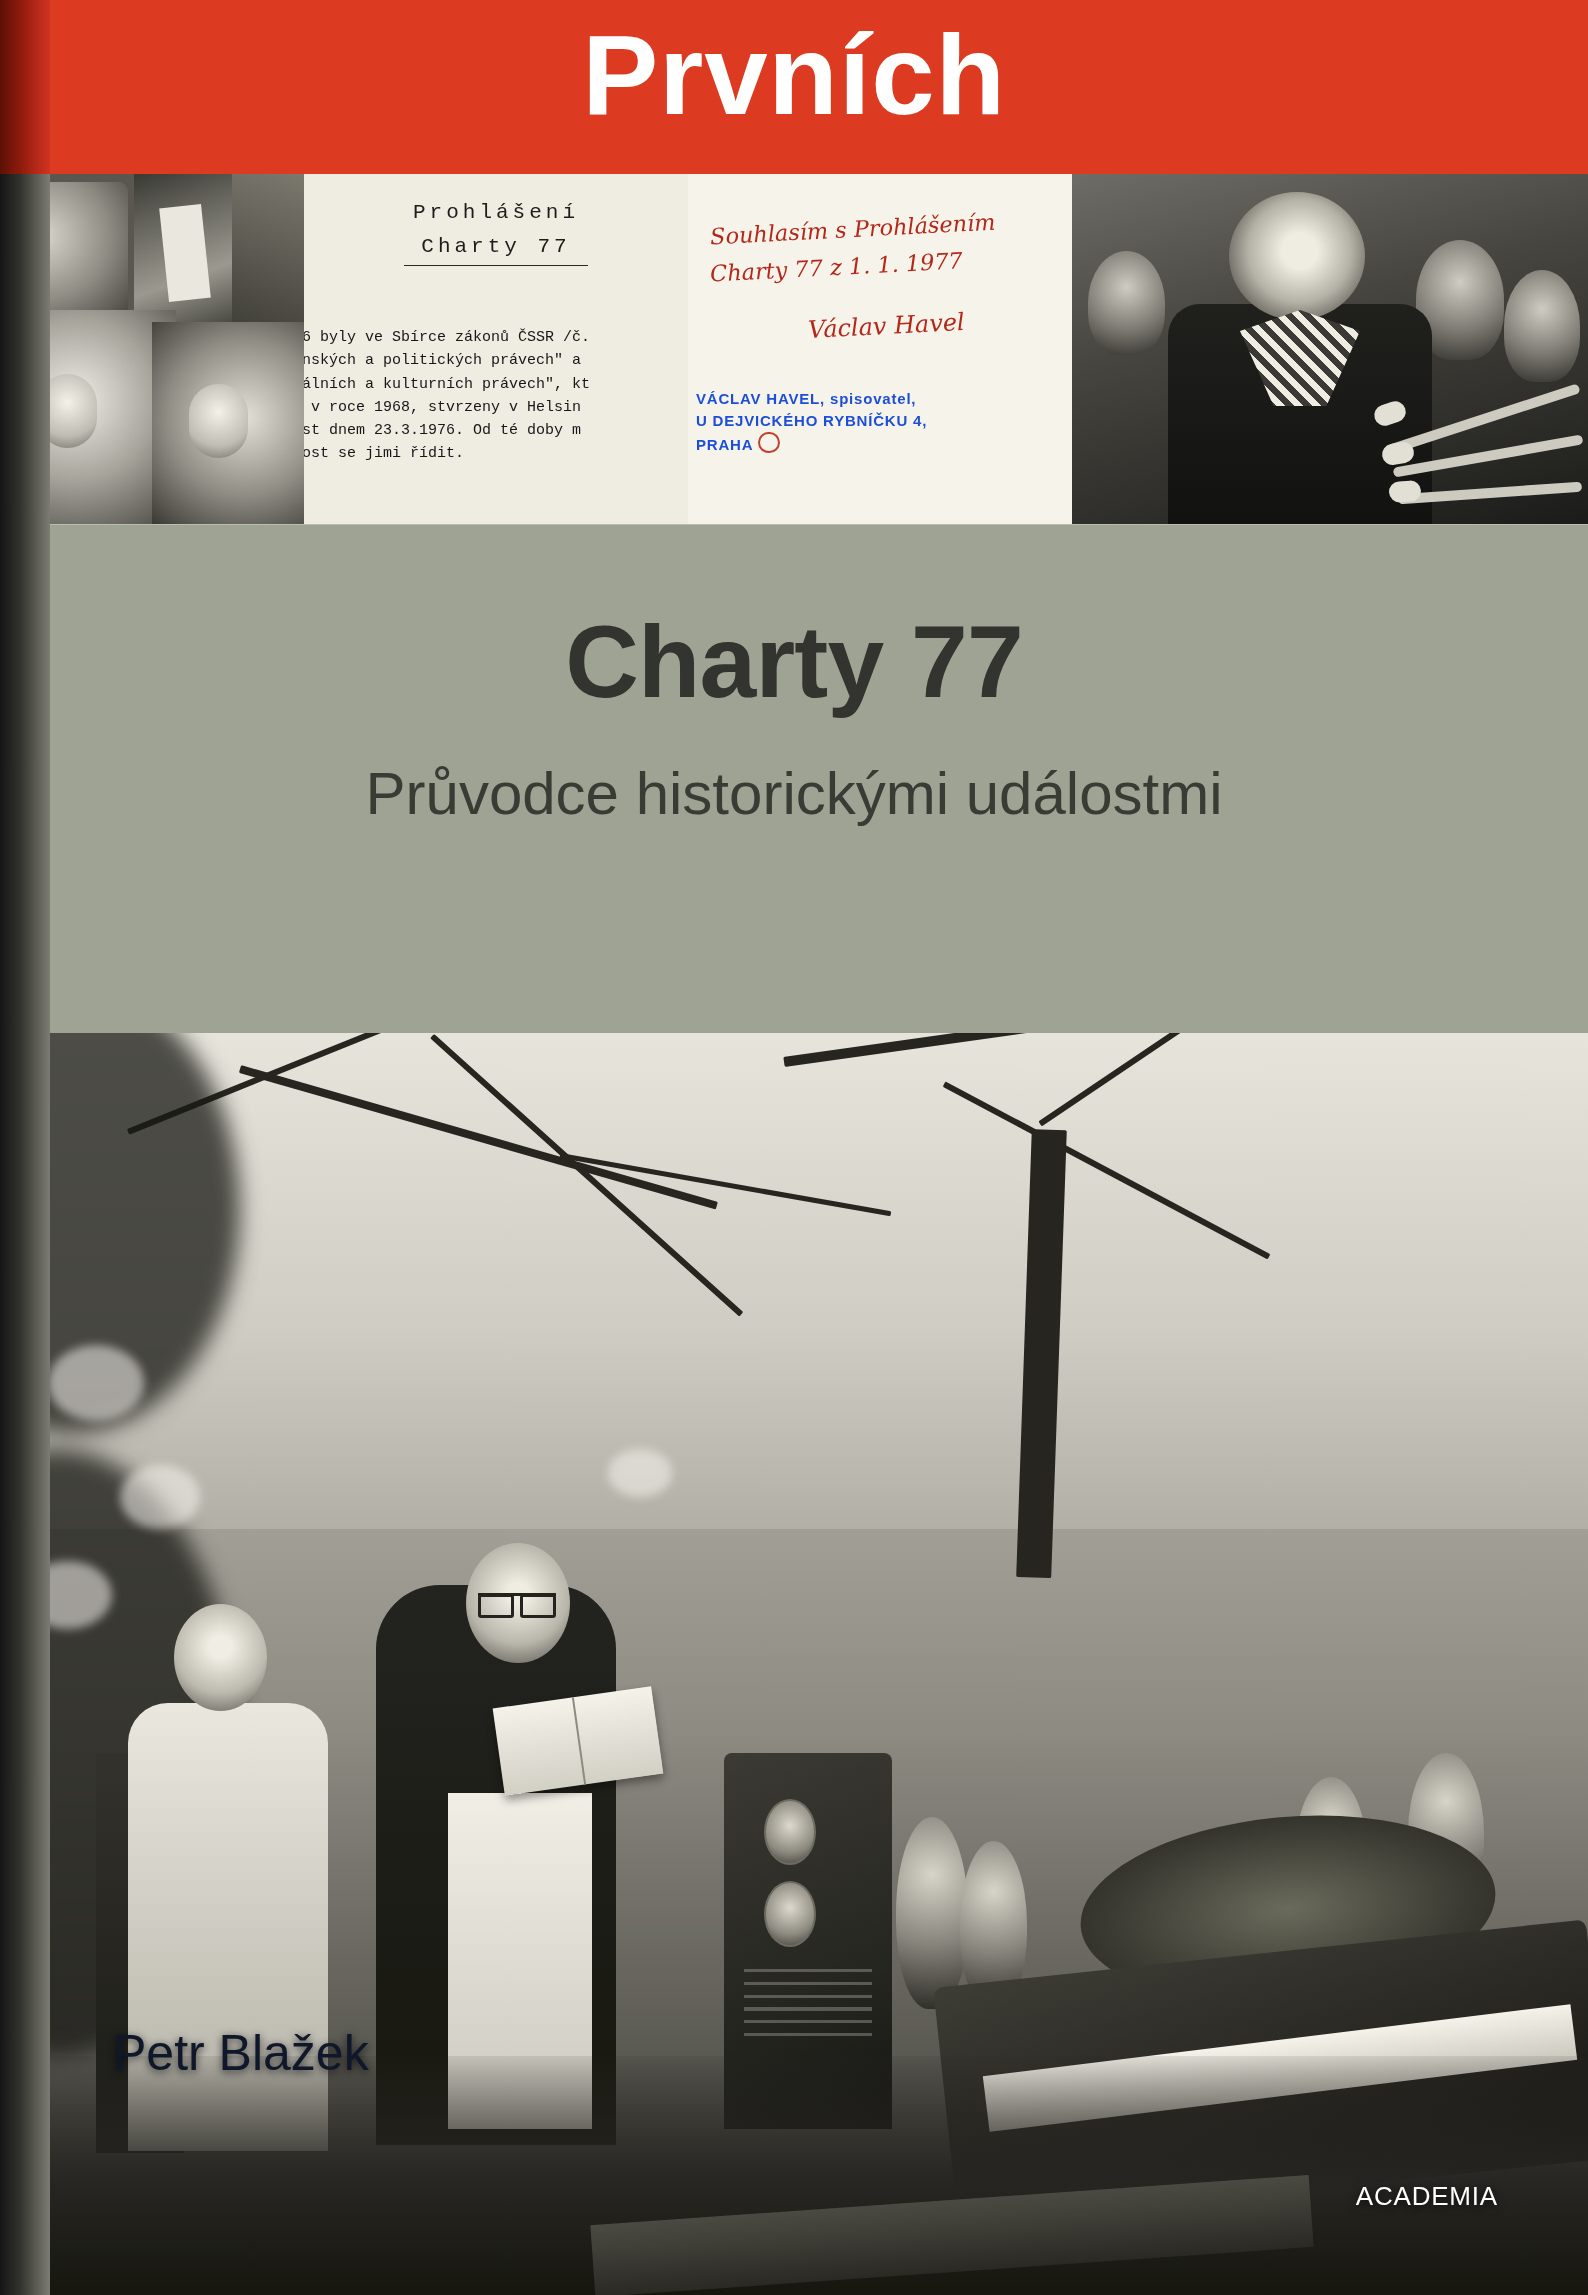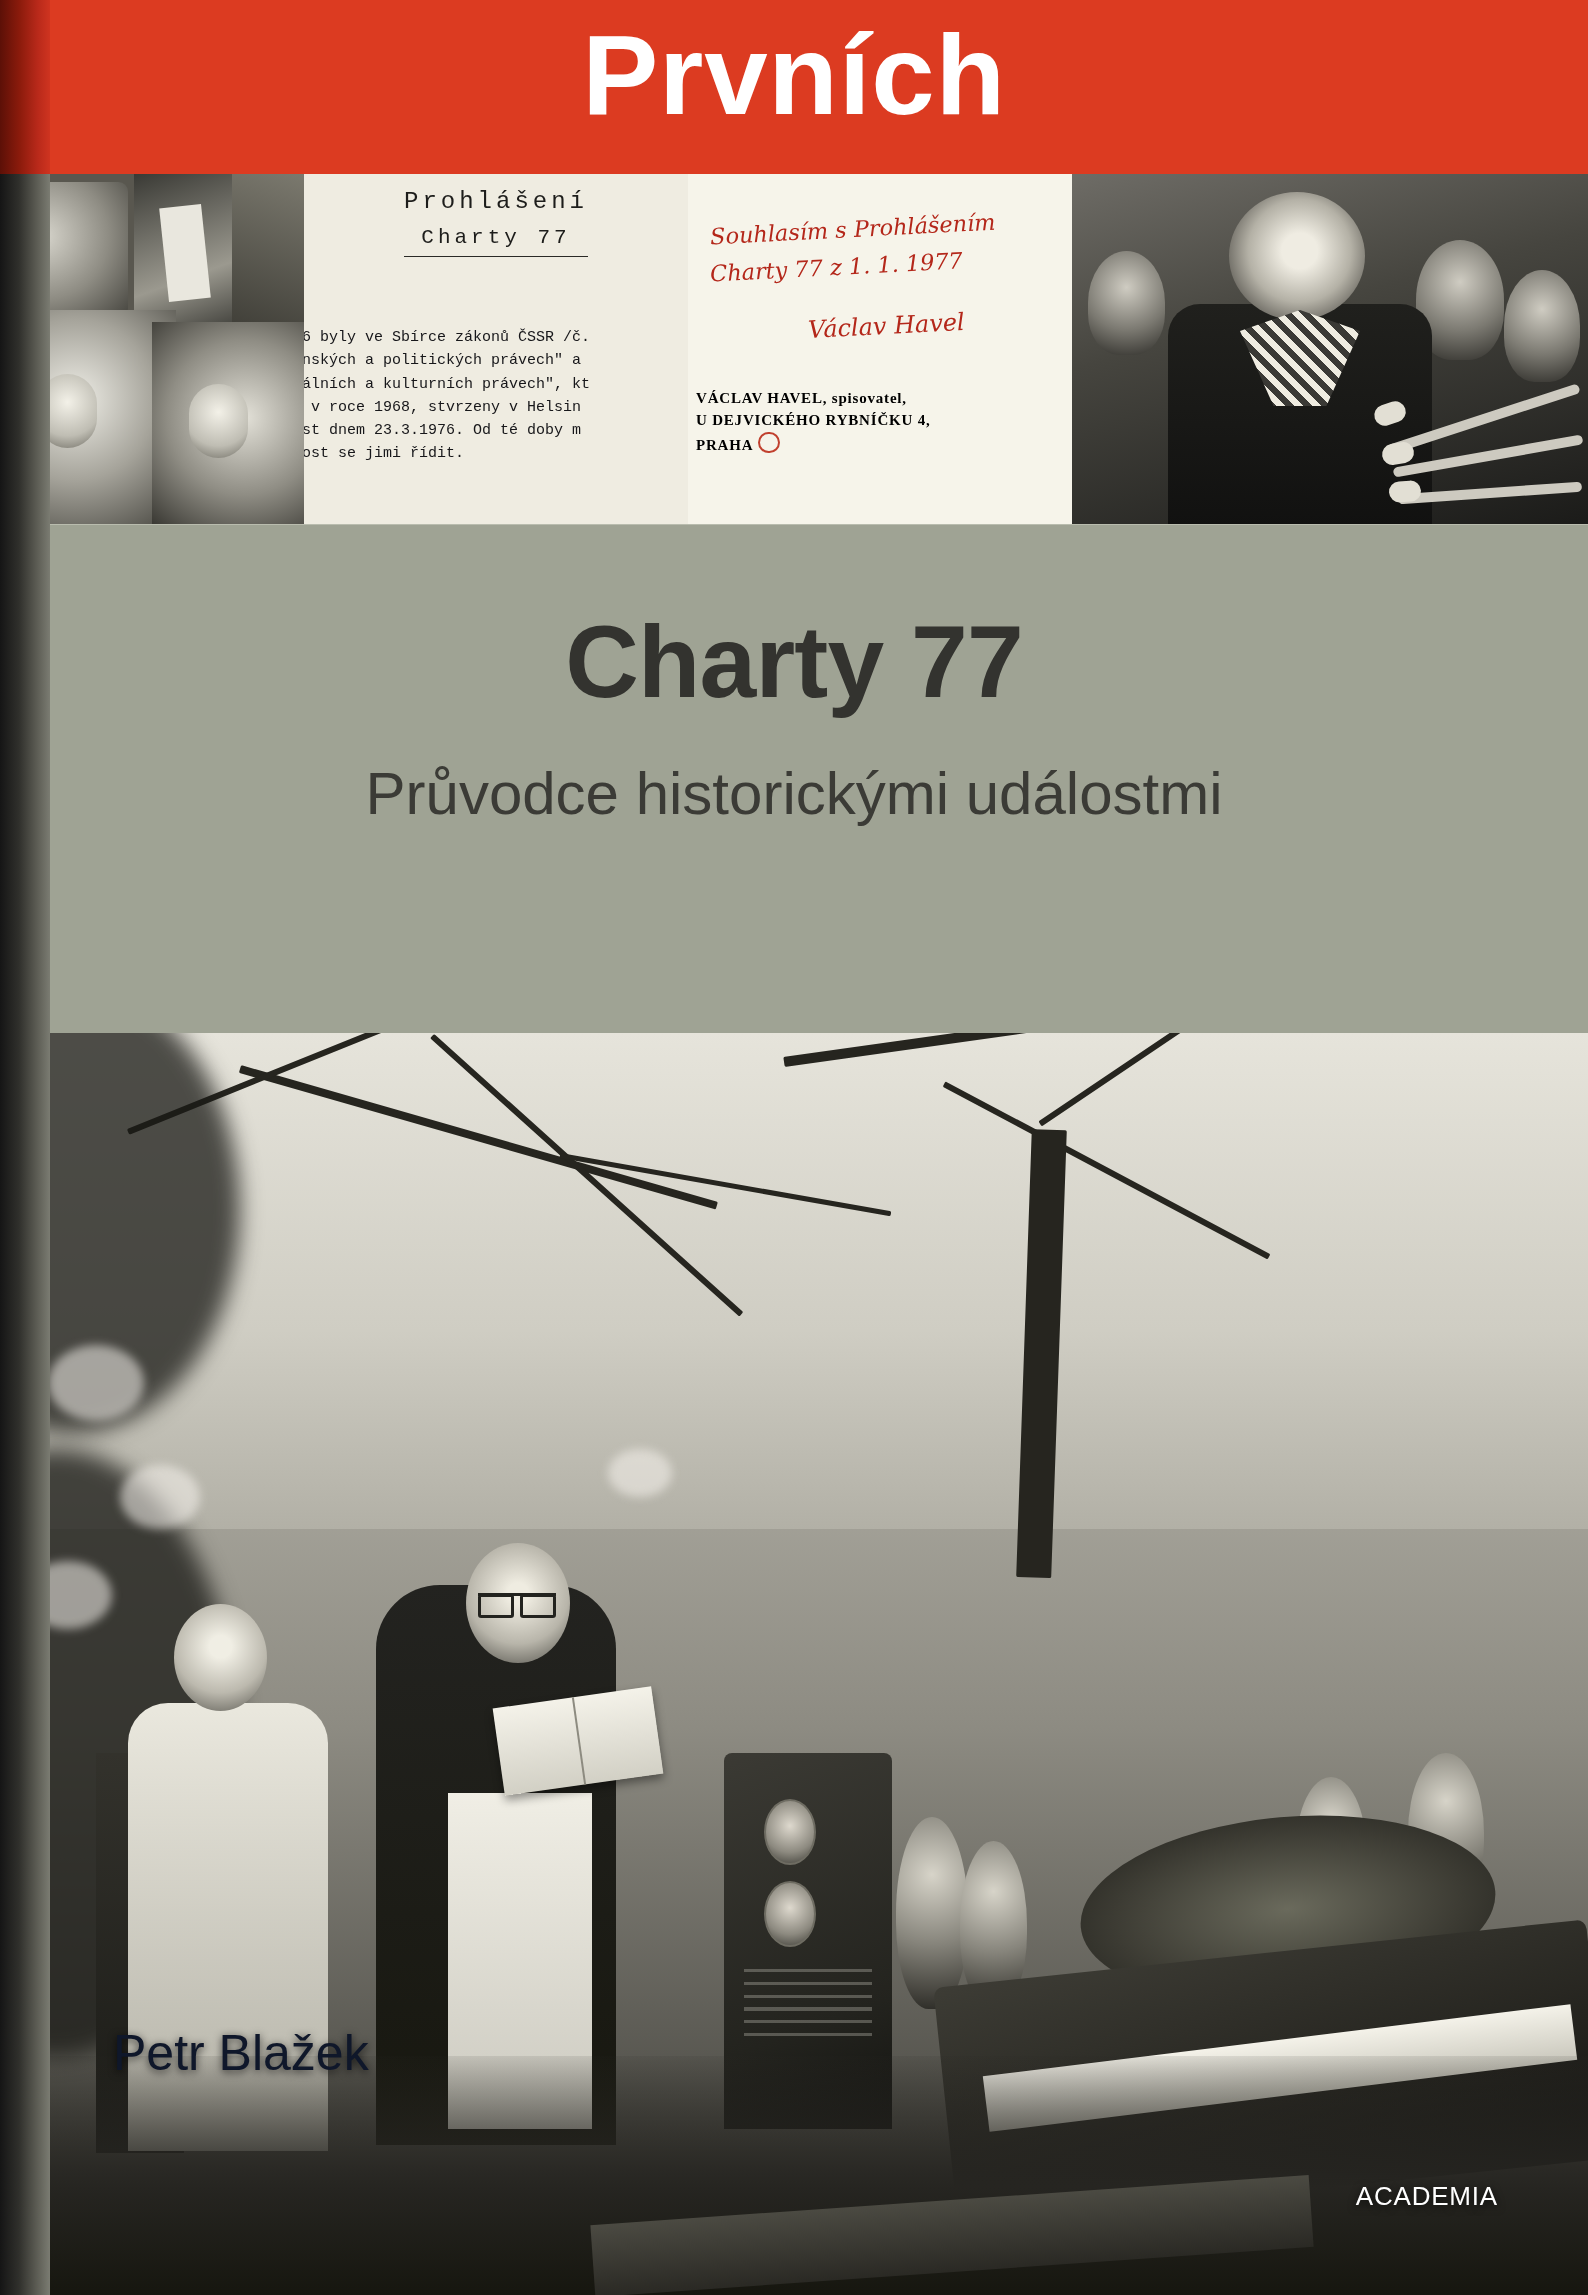--- a/index.html
+++ b/index.html
@@ -106,24 +106,24 @@
   
   .c2 .doc {
     position: absolute; inset: 0;
     background: #efece1;
     padding: 11.2px 14.4px;
     box-sizing: border-box;
   }
   .doc-head {
     text-align: center;
     font-family: "Liberation Mono", monospace;
-    font-size: 24px;
+    font-size: 21px;
     letter-spacing: 4px;
     color: #1d1d1b;
-    margin-top: 3px;
+    margin-top: 16px;
   }
   .doc-head2 {
     text-align: center;
     font-family: "Liberation Mono", monospace;
     font-size: 21px;
     letter-spacing: 4px;
     color: #1d1d1b;
     margin-top: 11.2px;
     padding-bottom: 4.8px;
   }
@@ -155,24 +155,24 @@
     transform: rotate(-3deg);
     white-space: nowrap;
   }
   .hw1 { left: 22.4px; top: 42px; }
   .hw2 { left: 22.4px; top: 80px; }
   .hw3 { left: 120px; top: 138px; font-size: 24px; }
   .stamp {
     position: absolute;
     left: 8px; top: 214px;
     width: 336px;
-    font-family: Liberation Serif, serif;
+    font-family: Liberation Sans, sans-serif;
     font-size: 15px;
     font-weight: bold;
-    color: #000000;
+    color: #1d4ed8;
     line-height: 1.45;
     letter-spacing: 0.8px;
   }
   .stamp .circle {
     display: inline-block;
     width: 17.6px; height: 17.6px;
     border: 2.4px solid #c1402e;
     border-radius: 50%;
     vertical-align: -3.2px;
     margin-left: 4.8px;

